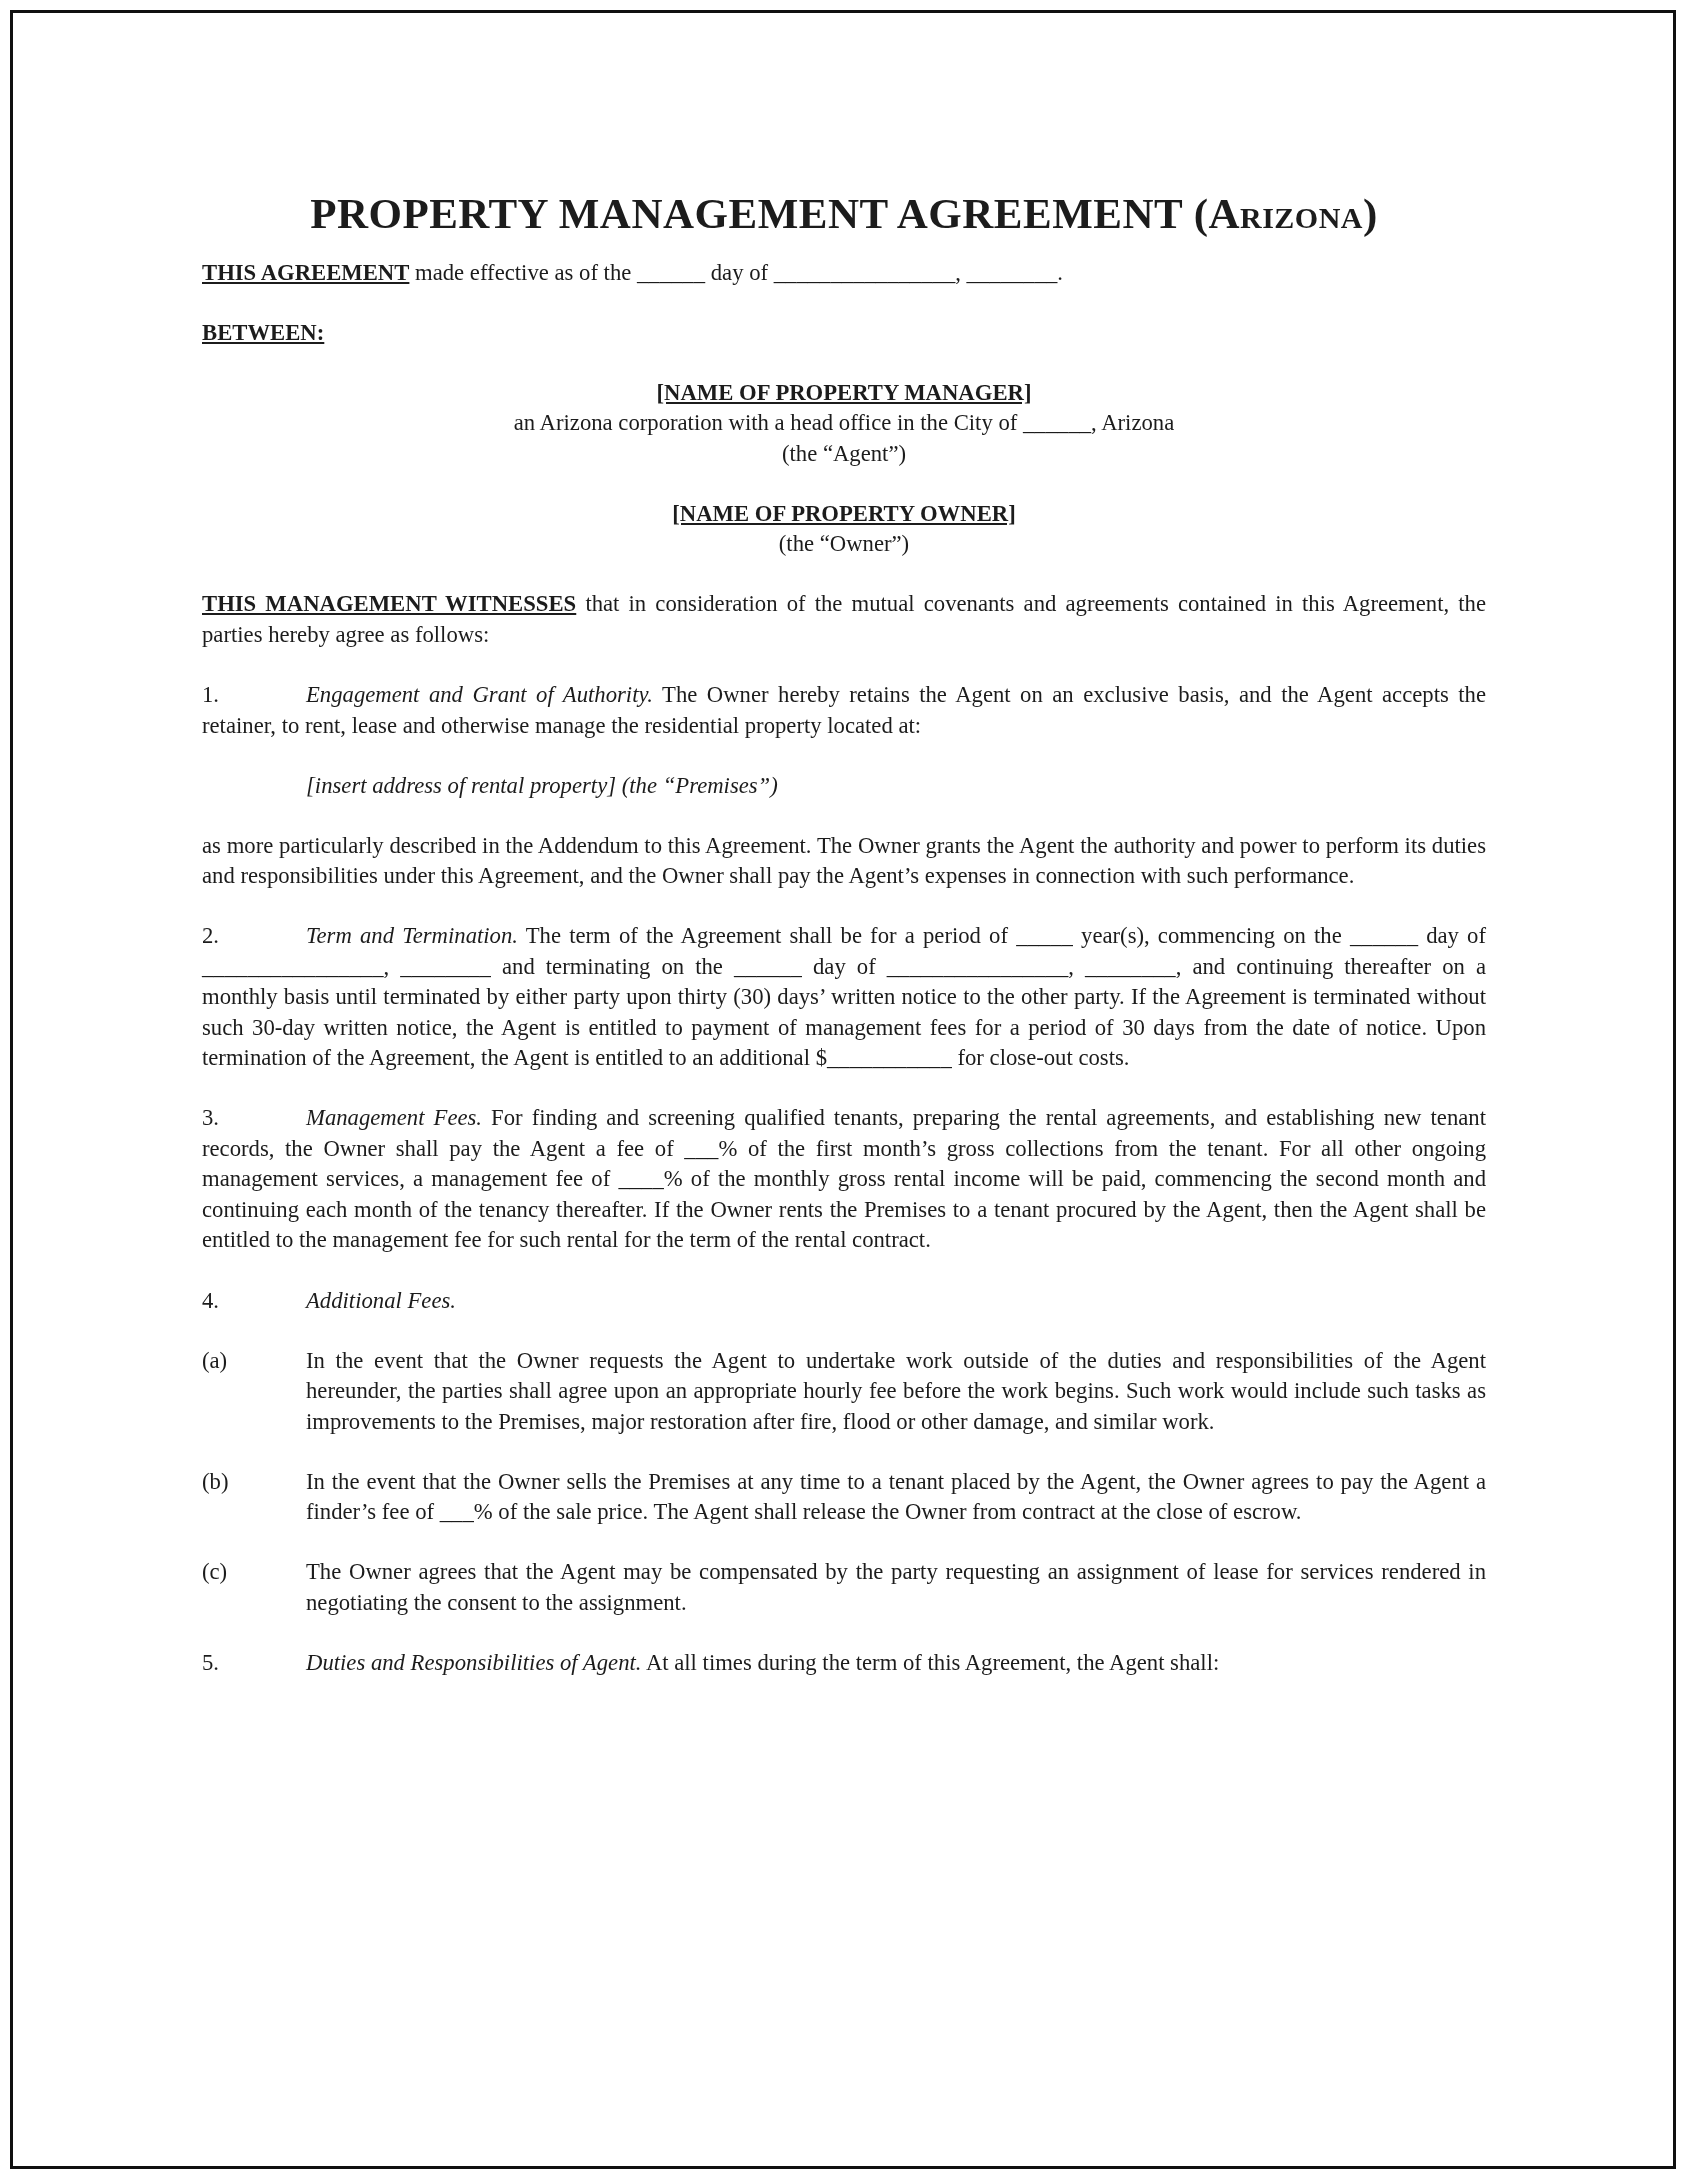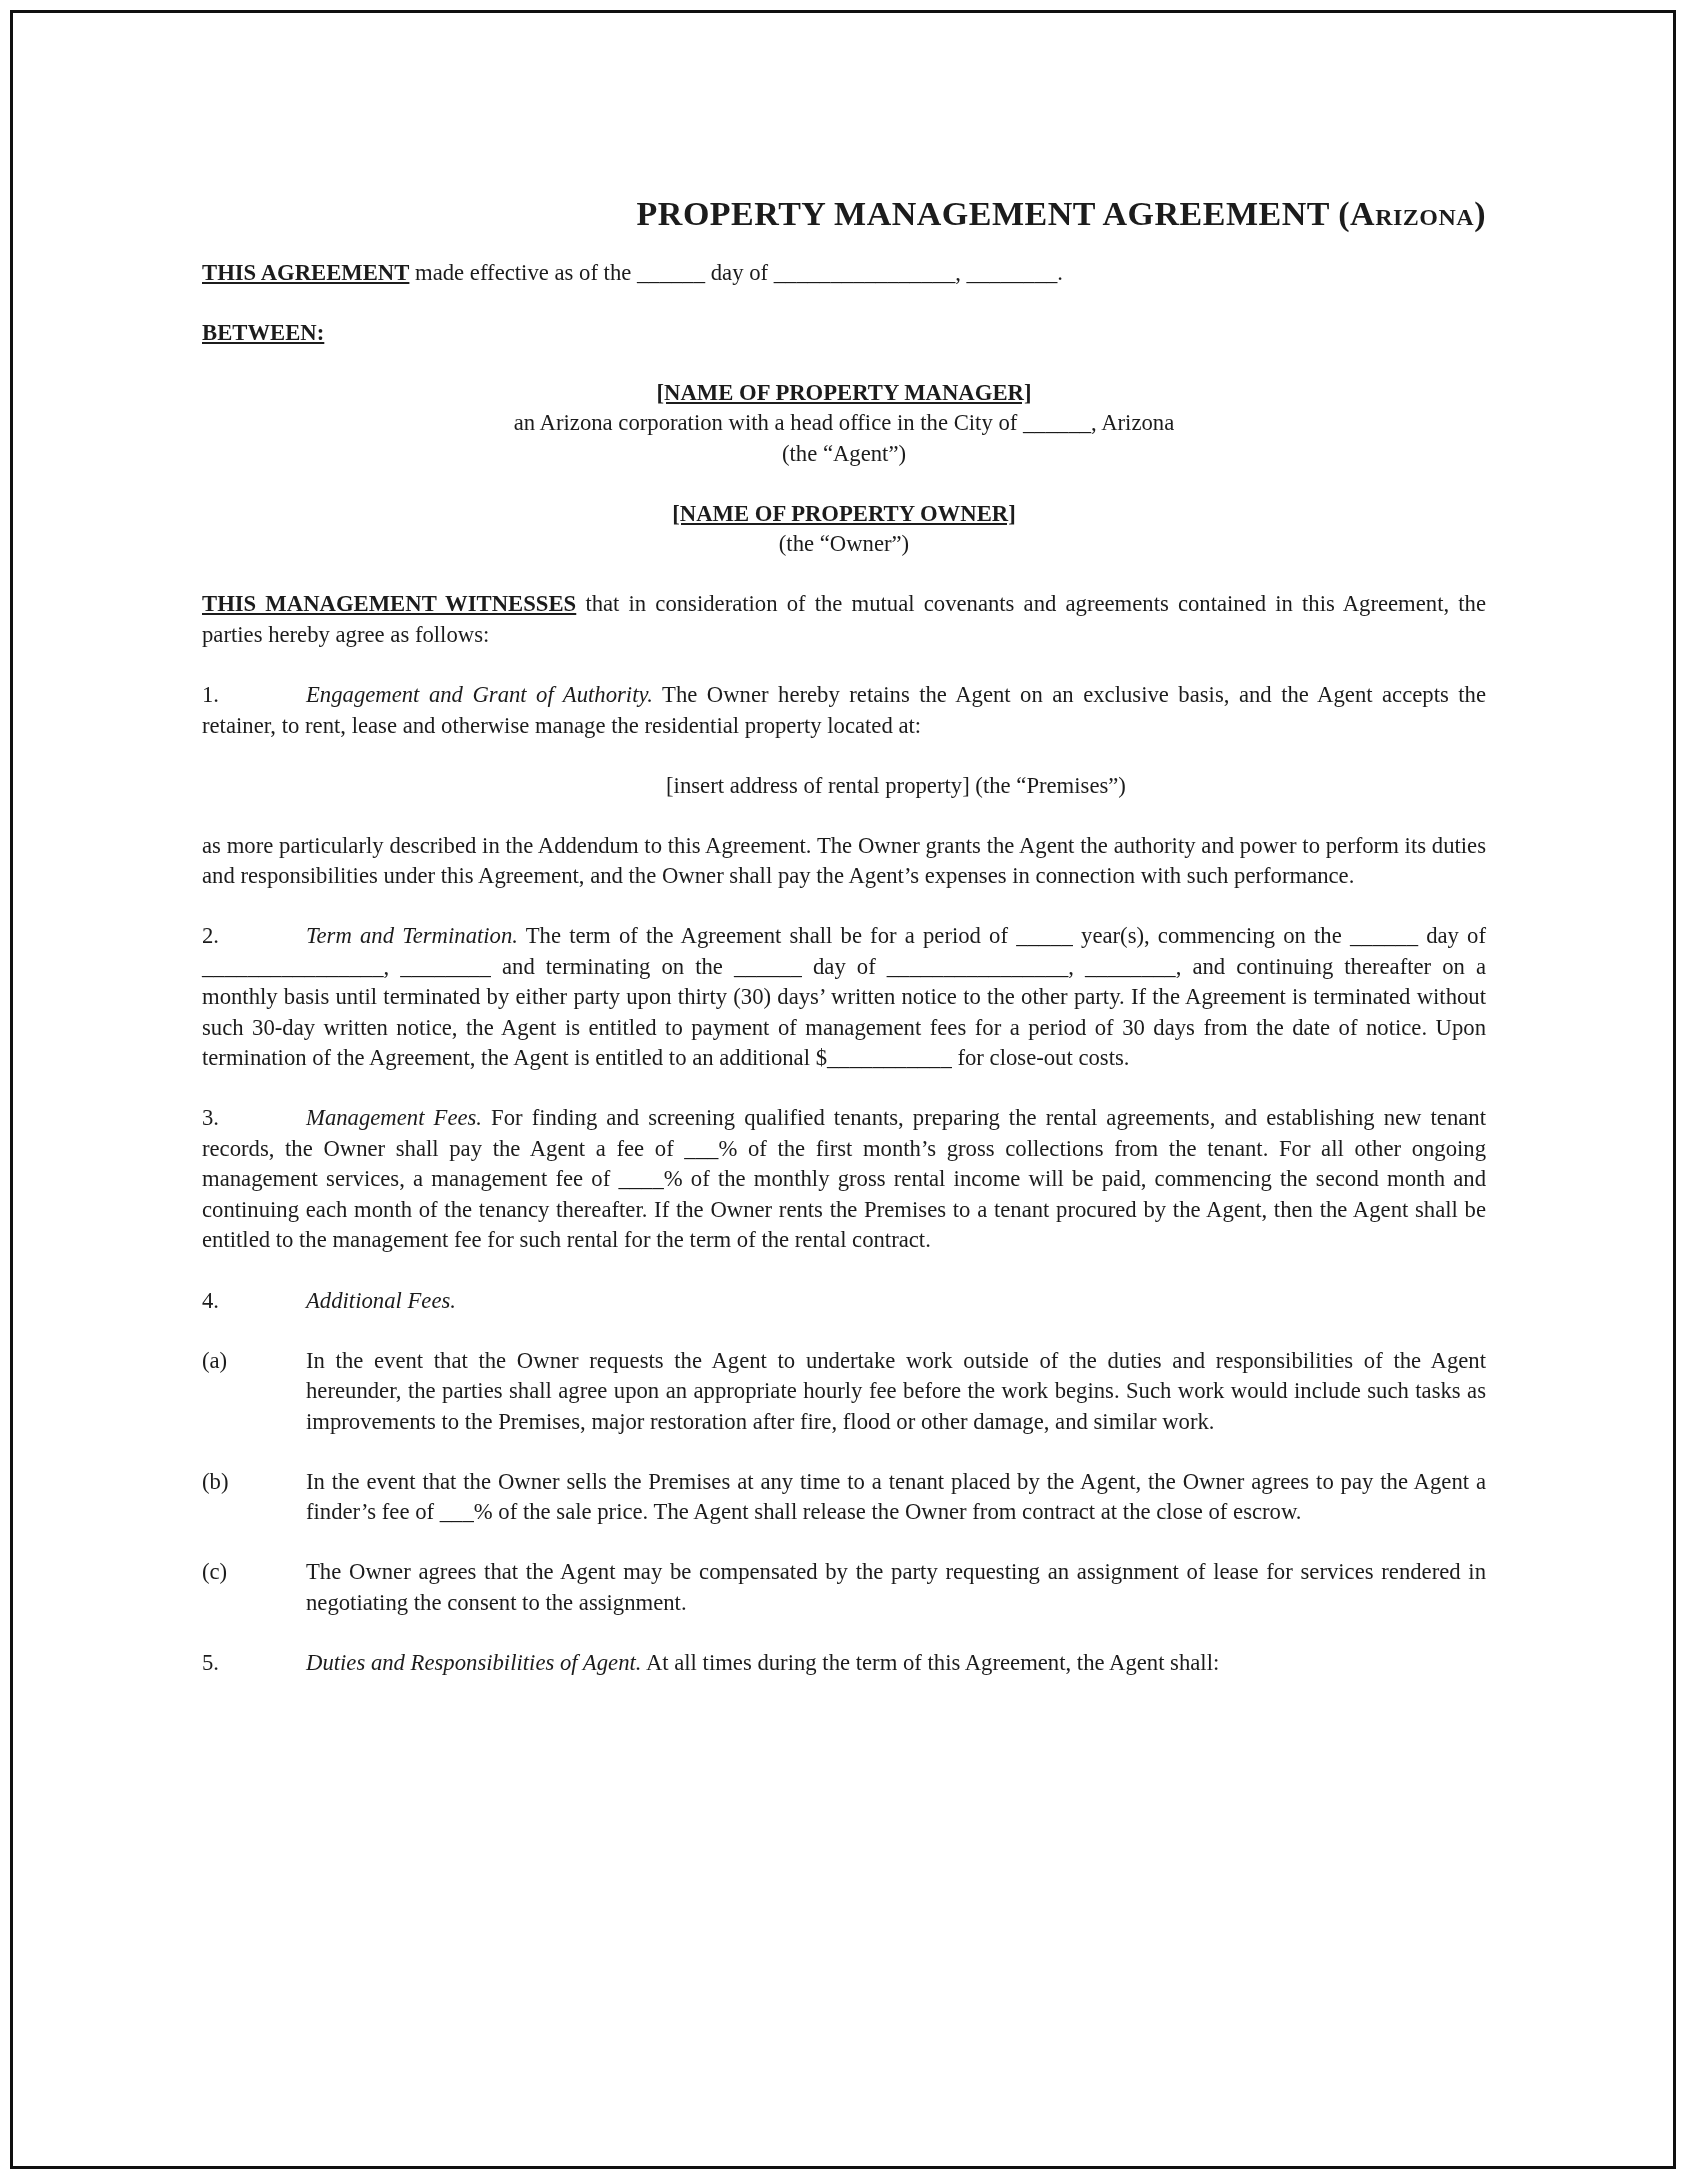--- a/index.html
+++ b/index.html
@@ -23,44 +23,45 @@
   }
   .content {
     position: absolute;
     left: 202px;
     right: 200px;
     top: 193px;
     font-size: 22.7px;
     line-height: 30.5px;
   }
   h1.doc-title {
-    font-size: 34px;
+    font-size: 43px;
     line-height: 41px;
     font-weight: bold;
-    text-align: right;
+    text-align: center;
     font-variant: small-caps;
     letter-spacing: 0.5px;
     margin: 0 0 23.6px 0;
   }
   .block {
     margin: 0 0 29.6px 0;
     text-align: justify;
   }
   .b { font-weight: bold; text-decoration: underline; }
   .center { text-align: center; }
   .party p { margin: 0; }
   .party { margin: 0 0 29.6px 0; }
   .sec-num {
     display: inline-block;
     width: 104px;
   }
   .premises {
     padding-left: 104px;
     margin: 0 0 29.6px 0;
-    text-align: center;
+    text-align: left;
+    font-style: italic;
   }
   .hang {
     display: flex;
     margin: 0 0 29.6px 0;
   }
   .sub-label {
     width: 104px;
     flex-shrink: 0;
   }
   .sub-text {

